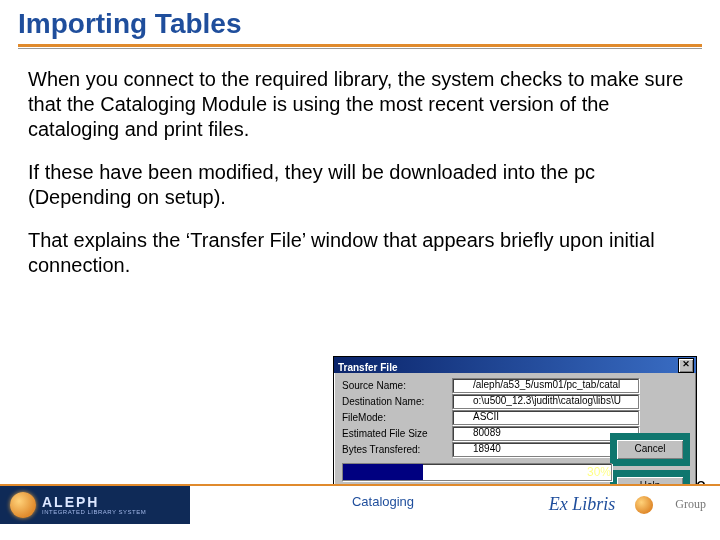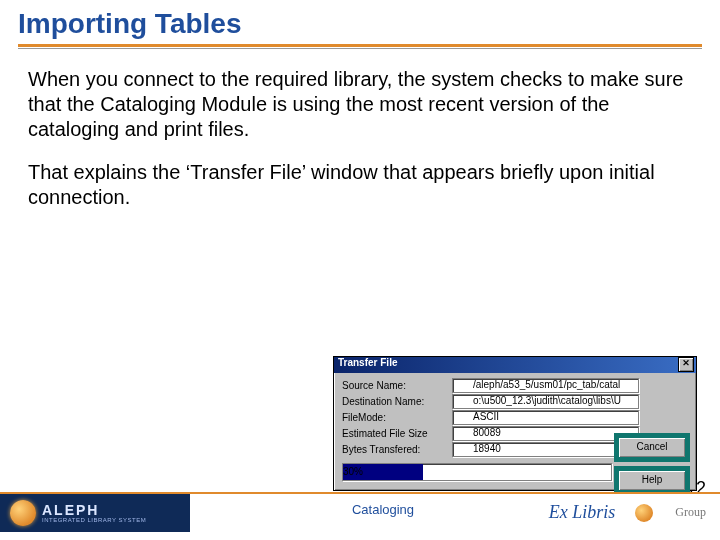--- a/index.html
+++ b/index.html
@@ -44,21 +44,21 @@
     position: absolute;
     right: 14px;
     top: 478px;
     font-size: 18px;
     color: #000;
   }
   
   .footer {
     position: absolute;
     left: 0;
-    bottom: 0;
+    bottom: 8px;
     width: 720px;
     height: 38px;
     border-top: 2px solid #e08a2c;
     background: linear-gradient(to right, #0f2a57 0px, #0f2a57 190px, #ffffff 190px, #ffffff 720px);
     display: flex;
     align-items: center;
   }
   .aleph-logo {
     display: flex;
     align-items: center;
@@ -137,21 +137,21 @@
     font-size: 10px;
     color: #000;
   }
   .dlg-title {
     height: 16px;
     background: linear-gradient(to right, #0a246a, #3a6ec5);
     color: #fff;
     font-weight: bold;
     font-size: 10px;
     display: flex;
-    align-items: flex-start;
+    align-items: flex-end;
     padding: 0 2px 0 4px;
     justify-content: space-between;
   }
   .dlg-close {
     width: 14px; height: 13px;
     background: #c0c0c0;
     border: 1px solid #000;
     box-shadow: inset 1px 1px 0 #fff, inset -1px -1px 0 #808080;
     font-size: 9px;
     line-height: 11px;
@@ -188,21 +188,21 @@
     right: 6px;
     top: 60px;
     display: flex;
     flex-direction: column;
     gap: 4px;
   }
   .dlg-btn {
     width: 66px;
     height: 19px;
     background: #c0c0c0;
-    border: 5px solid #0f766e;
+    border: 7px solid #0f766e;
     box-shadow: inset 1px 1px 0 #fff, inset -1px -1px 0 #808080;
     font-size: 10px;
     text-align: center;
     line-height: 17px;
   }
   .progress-outer {
     margin: 6px 2px 0 0;
     height: 16px;
     width: 268px;
     background: #fff;
@@ -213,37 +213,38 @@
   .progress-fill {
     position: absolute;
     left: 0; top: 0;
     height: 100%;
     background: #000080;
   }
   .progress-text {
     position: absolute;
     left: 0; top: 0;
     width: 100%;
-    text-align: left;
-    font-size: 10px;
+    text-align: right;
+    font-size: 12px;
     line-height: 16px;
     color: #000080;
     mix-blend-mode: difference;
   }
 </style>
 </head>
 <body>
 
 <div class="slide">
 
   <div class="title">Importing Tables</div>
   <div class="title-rule"></div>
   <div class="title-rule2"></div>
 
   <div class="para">When you connect to the required library, the system checks to make sure that the Cataloging Module is using the most recent version of the cataloging and print files.</div>
+  <div class="para">If these have been modified, they will be downloaded into the pc (Depending on setup).</div>
   <div class="para"> That explains the ‘Transfer File’ window that appears briefly upon initial connection.</div>
 
   <div class="page-num">12</div>
 
   <div class="dialog">
     <div class="dlg-title">
       <span>Transfer File</span>
       <span class="dlg-close">✕</span>
     </div>
     <div class="dlg-body">

